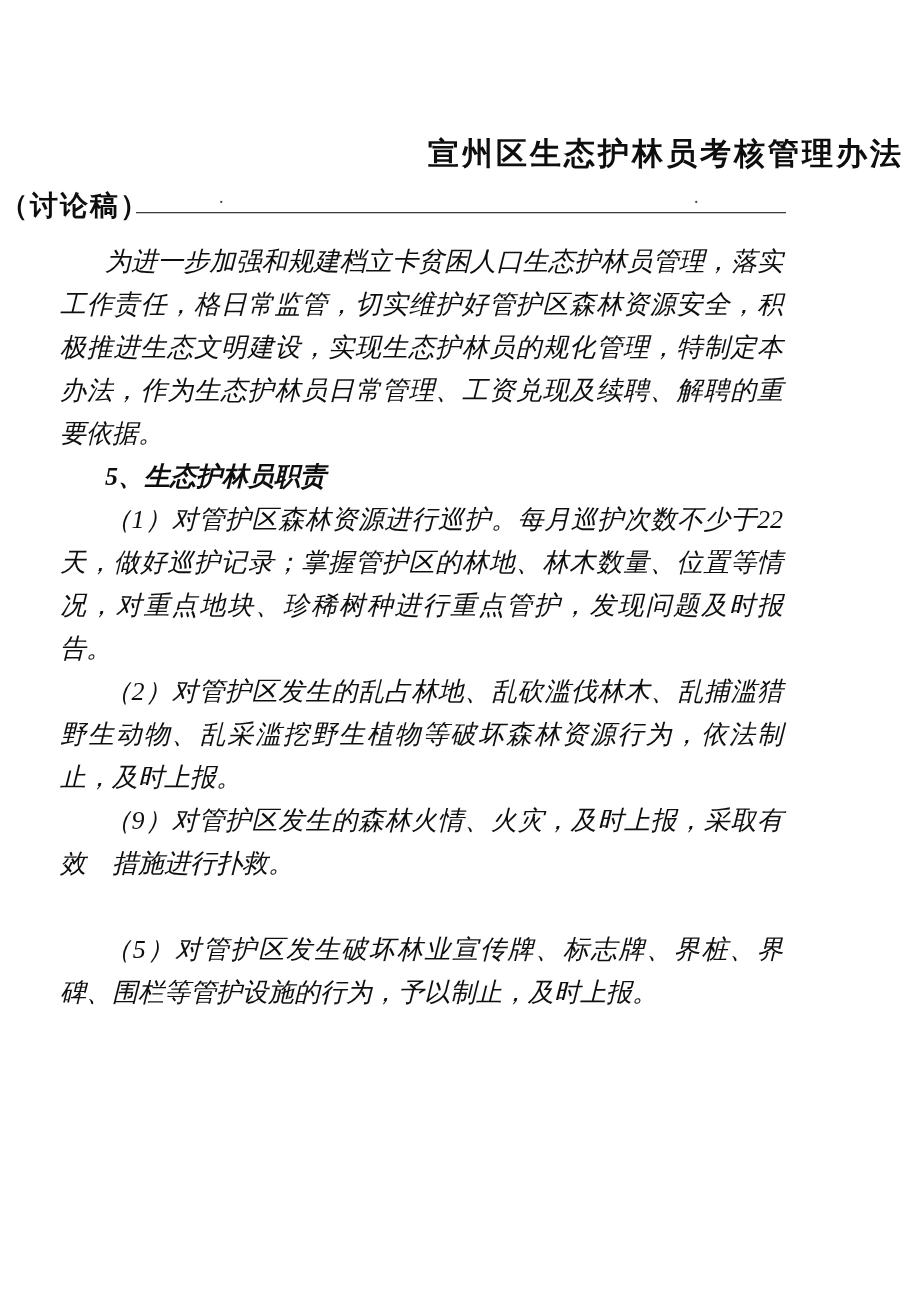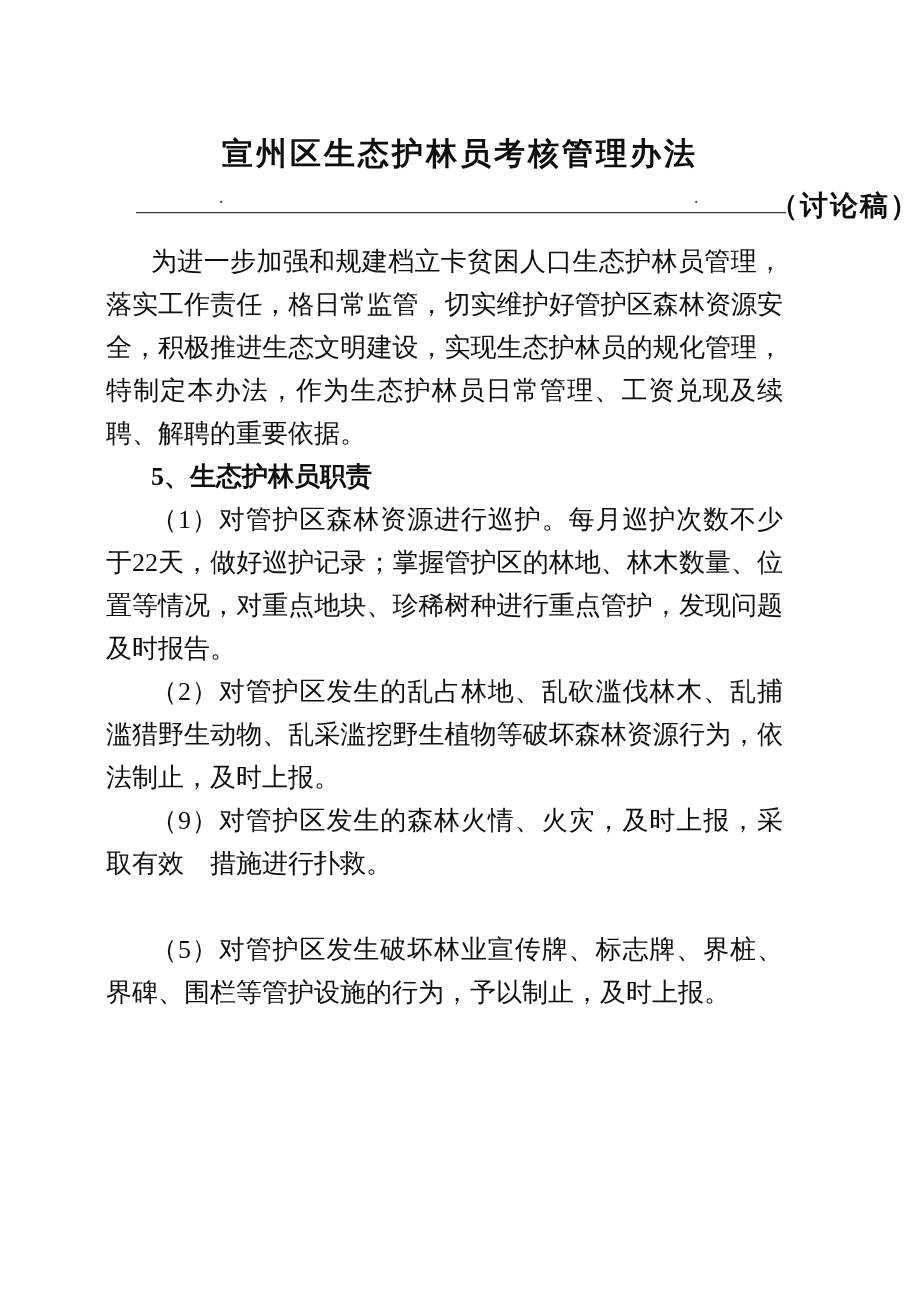--- a/index.html
+++ b/index.html
@@ -33,40 +33,41 @@
       position: absolute;
       top: 60px;
       font-size: 18px;
       line-height: 18px;
       color: #444444;
     }
     .hmark.left  { left: 219px; }
     .hmark.right { left: 694px; }
     
     .title {
-      margin: 128px 0 0 0;
+      margin: 128px 16px 0 0;
       font-size: 31px;
       font-weight: 700;
       line-height: 52px;
-      text-align: center;
+      text-align: right;
       letter-spacing: 3px;
       color: #0e0e0e;
     }
     .subtitle {
       margin: 0;
       font-size: 28px;
       font-weight: 700;
       line-height: 52px;
-      text-align: right;
+      text-align: left;
       letter-spacing: 2px;
       color: #0e0e0e;
     }
     
     .doc-body {
-      margin: 8px 137px 0 106px; 
+      margin: 8px 137px 0 60px; 
+      font-style: italic;
     }
     .para {
       margin: 0;
       font-size: 26px;
       line-height: 43px;
       text-align: justify;
       text-indent: 45px;
       color: #0e0e0e;
       word-break: break-all;
     }

